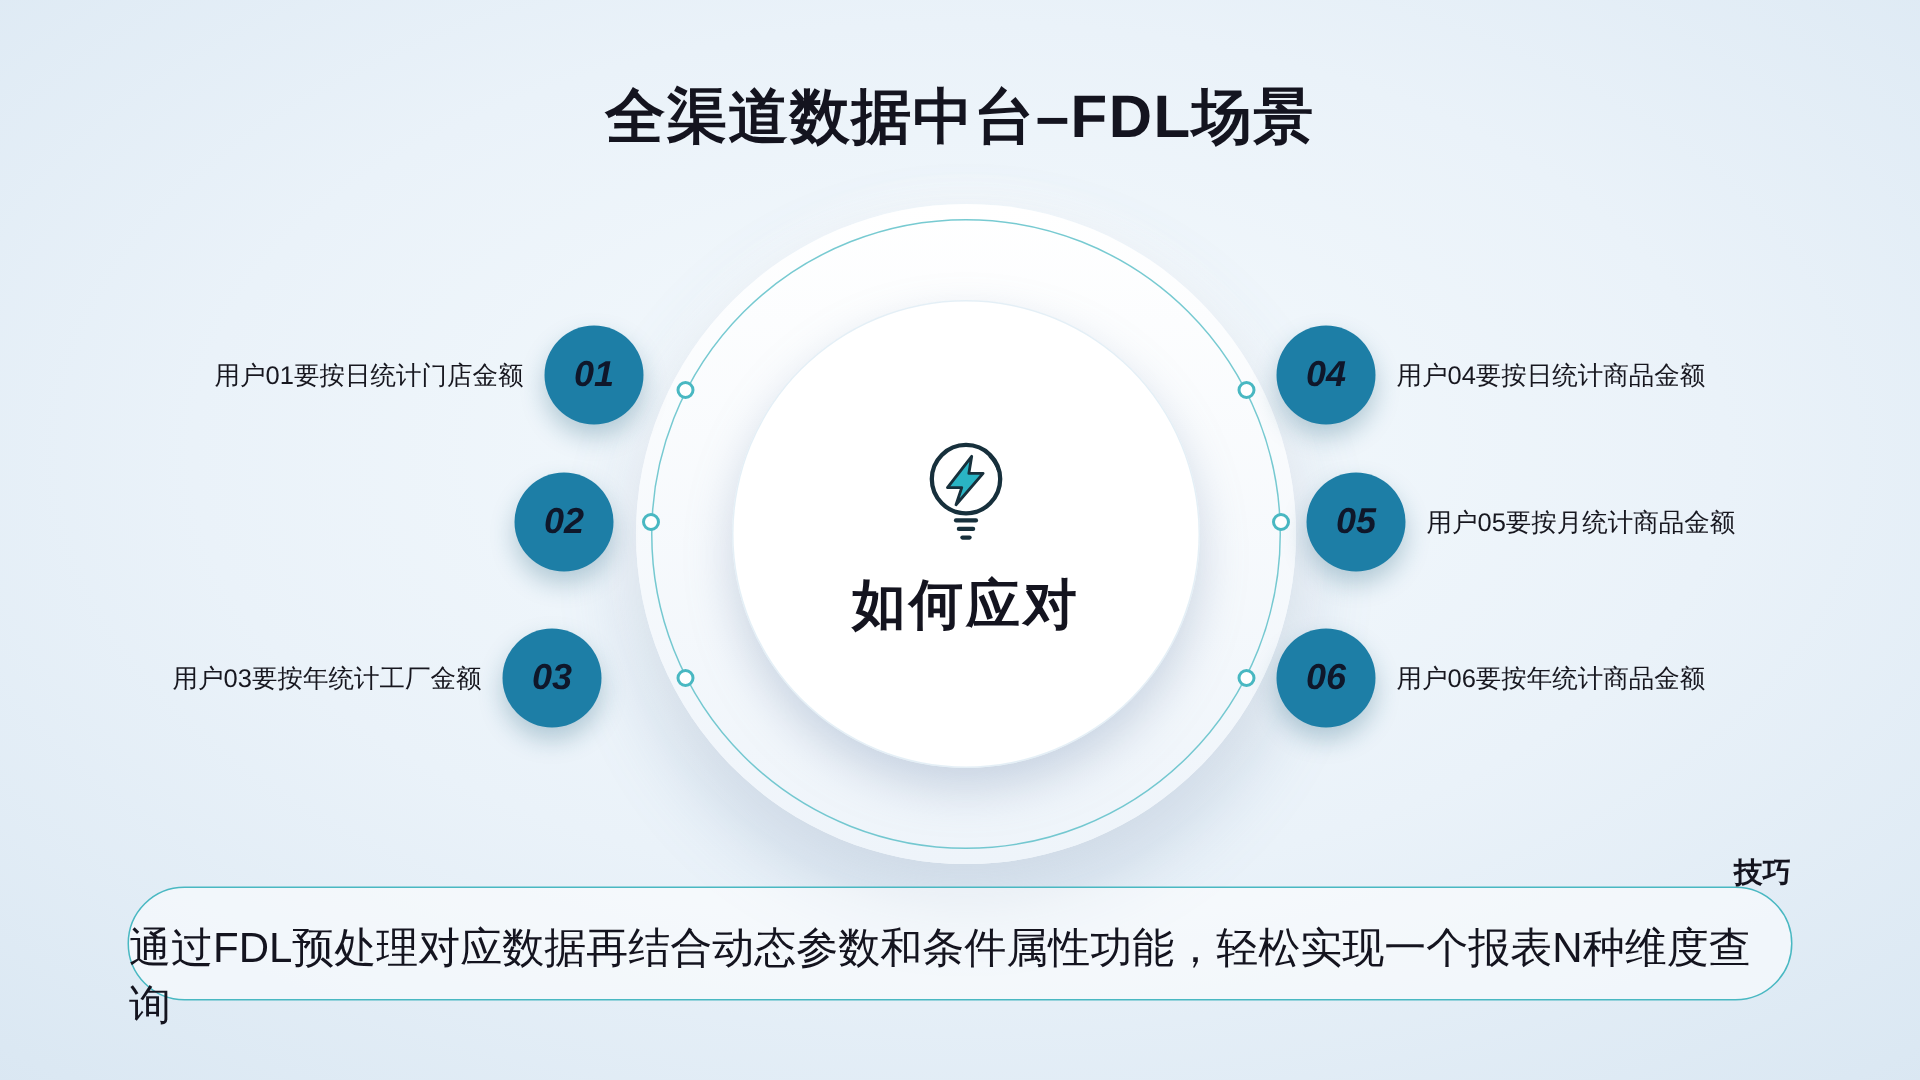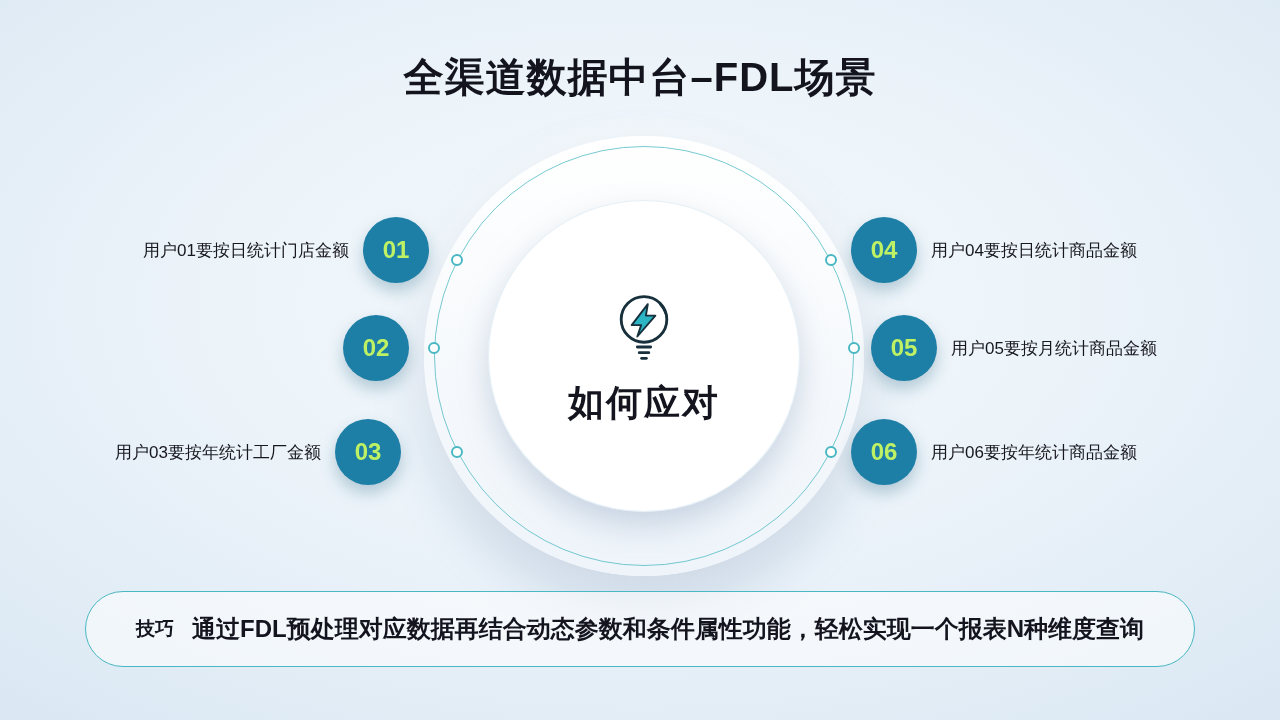--- a/index.html
+++ b/index.html
@@ -50,40 +50,41 @@
     font-size:36px;font-weight:700;color:var(--ink);letter-spacing:2px;
   }
   
   .row{
     position:absolute;height:66px;
     display:flex;align-items:center;gap:14px;white-space:nowrap;
   }
   .num-badge{
     width:66px;height:66px;border-radius:50%;flex:0 0 66px;
     background:var(--accent-teal);
-    color:#bef264;font-size:24px;font-weight:700;
+    color:#0f172a;font-size:24px;font-weight:700;
     display:flex;align-items:center;justify-content:center;
     box-shadow:0 8px 16px rgba(20,90,120,.28);
+    font-style:italic;
   }
   .row-label{
     font-size:17px;font-weight:500;color:#17171f;
   }
   .dot{
     position:absolute;width:12px;height:12px;border-radius:50%;
     background:#ffffff;border:2px solid var(--ring-teal);box-sizing:border-box;
   }
   
   .tipbox{
     position:absolute;left:85px;top:591px;width:1110px;height:76px;box-sizing:border-box;
     border:1px solid var(--ring-teal);border-radius:40px;
     background:rgba(255,255,255,.55);
-    display:flex;flex-direction:row;align-items:center;justify-content:center;gap:18px;
+    display:flex;flex-direction:column;align-items:flex-end;justify-content:center;gap:18px;
   }
   .tip-heading{font-size:19px;font-weight:700;color:var(--ink);}
-  .tip-body{font-size:24px;color:var(--ink);font-weight:bold;}
+  .tip-body{font-size:28px;color:var(--ink);}
 </style>
 </head>
 <body>
 
 <div class="stage">
 
   <h1 class="title">全渠道数据中台–FDL场景</h1>
 
   <div class="halo"></div>
   <div class="circle-outer"></div>

